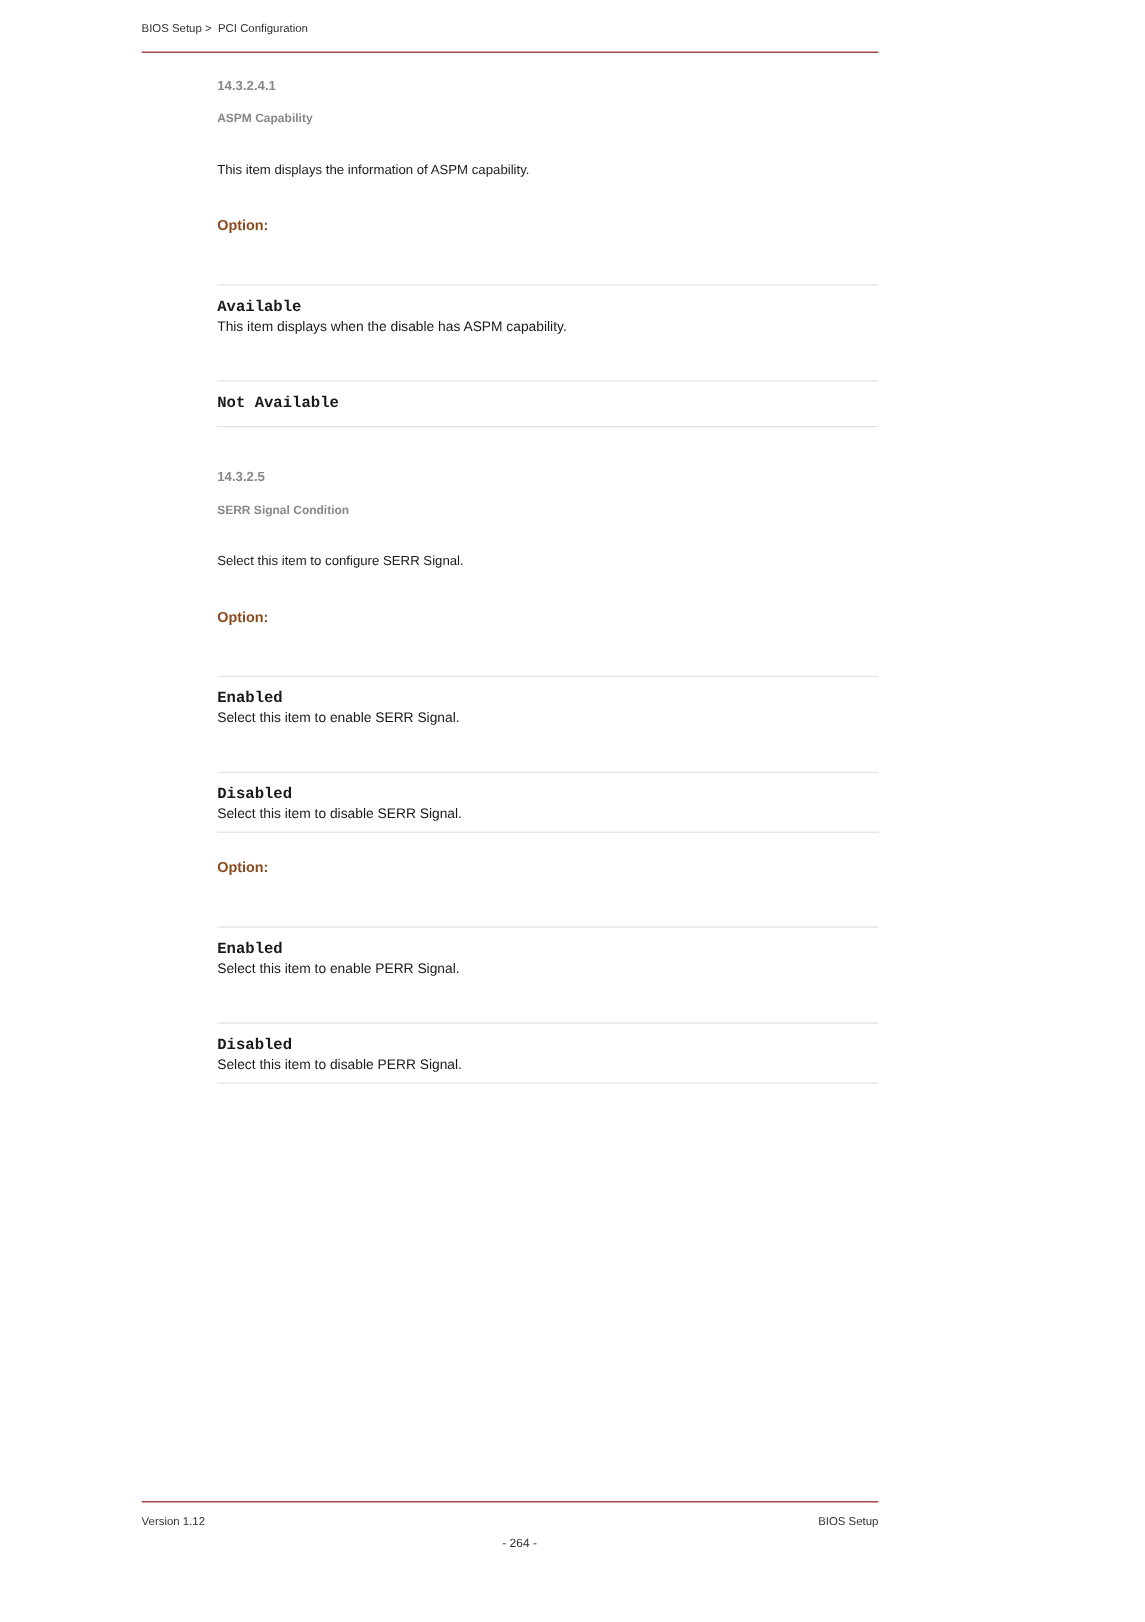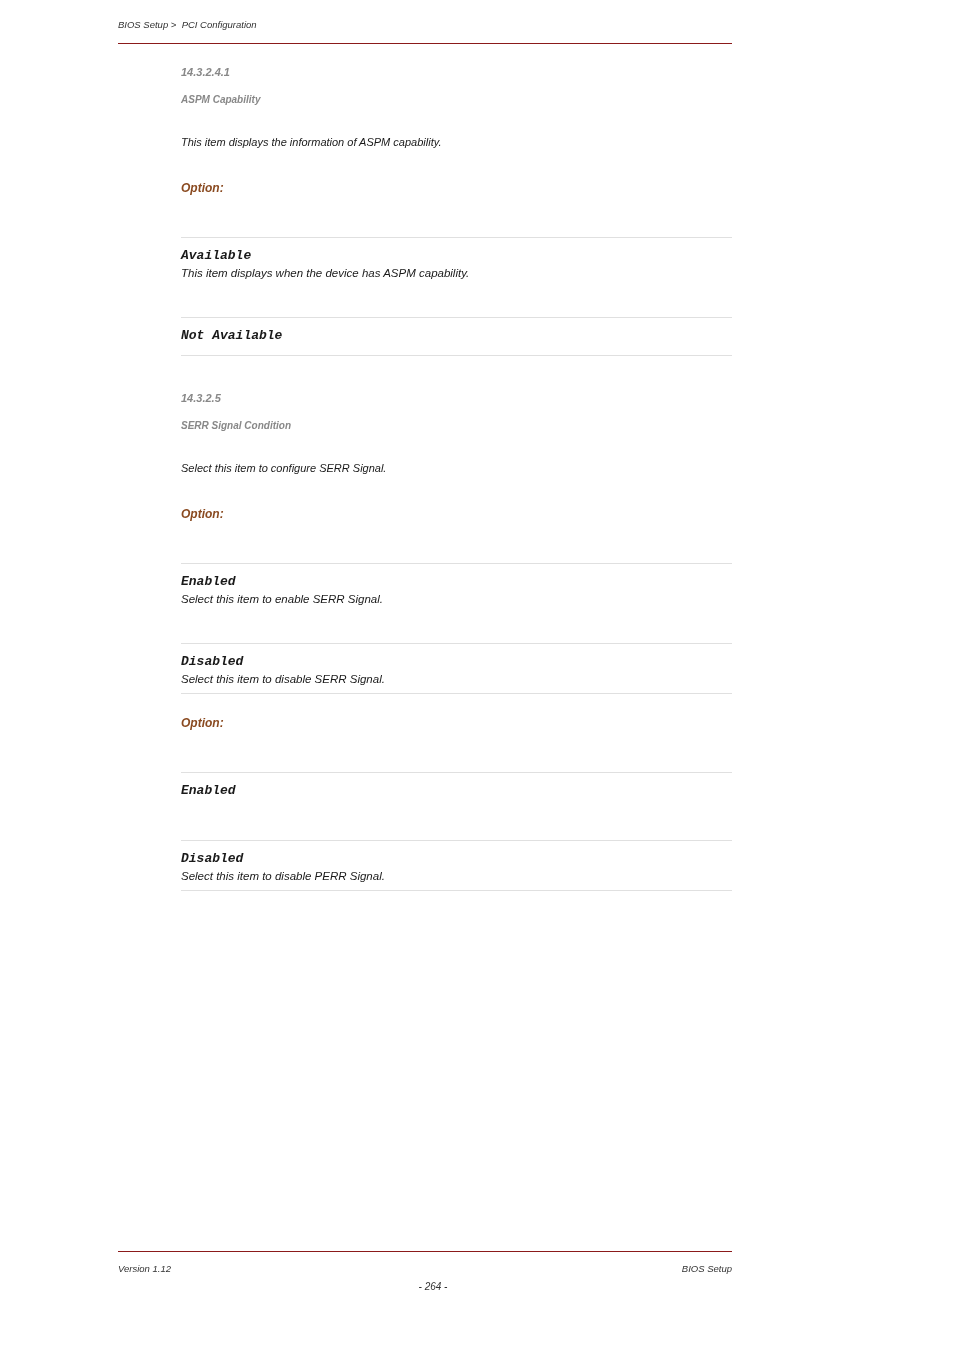--- a/index.html
+++ b/index.html
@@ -8,21 +8,20 @@
     background: #ffffff;
     width: 954px;
     font-family: Helvetica, Arial, sans-serif;
     color: #1a1a1a;
   }
   .page {
     width: 850px;
     min-height: 1352px;
     position: relative;
     box-sizing: border-box;
-    font-style: italic;
   }
   .hr-red {
     position: absolute;
     left: 118px;
     right: 118px;
     border-top: 1px solid #8b1a1a;
   }
   .breadcrumb {
     position: absolute;
     left: 118px;
@@ -113,21 +112,21 @@
       <div class="h-gray-sub" data-name="aspm-section-title">ASPM Capability</div>
     </div>
 
     <div class="desc" style="margin-top:30px;" data-name="aspm-description">This item displays the information of ASPM capability.</div>
 
     <div class="h-brown" data-name="aspm-option-heading">Option:</div>
 
     <div class="dl-rows" style="margin-top:42px;" data-name="aspm-option-list">
       <div class="dl-row" data-name="option-row-available">
         <div class="dl-term" data-name="option-term">Available</div>
-        <div class="dl-def" data-name="option-def">This item displays when the device has ASPM capability.</div>
+        <div class="dl-def" data-name="option-def">This item displays when the disable has ASPM capability.</div>
       </div>
       <div class="dl-row" data-name="option-row-not-available">
         <div class="dl-term" data-name="option-term">Not Available</div>
       </div>
       <div class="dl-bottom" data-name="option-list-end-rule"></div>
     </div>
 
     <div data-name="serr-heading-block" style="margin-top:36px;">
       <div class="h-gray-top" data-name="serr-section-number">14.3.2.5</div>
       <div class="h-gray-sub" data-name="serr-section-title">SERR Signal Condition</div>
@@ -147,20 +146,21 @@
         <div class="dl-def" data-name="option-def">Select this item to disable SERR Signal.</div>
       </div>
       <div class="dl-bottom" data-name="option-list-end-rule"></div>
     </div>
 
     <div class="h-brown" style="margin-top:22px;" data-name="perr-option-heading">Option:</div>
 
     <div class="dl-rows" style="margin-top:42px;" data-name="perr-option-list">
       <div class="dl-row" data-name="option-row-perr-enabled">
         <div class="dl-term" data-name="option-term">Enabled</div>
+        <div class="dl-def" data-name="option-def">Select this item to enable PERR Signal.</div>
       </div>
       <div class="dl-row" data-name="option-row-perr-disabled">
         <div class="dl-term" data-name="option-term">Disabled</div>
         <div class="dl-def" data-name="option-def">Select this item to disable PERR Signal.</div>
       </div>
       <div class="dl-bottom" data-name="option-list-end-rule"></div>
     </div>
 
   </div>
 

